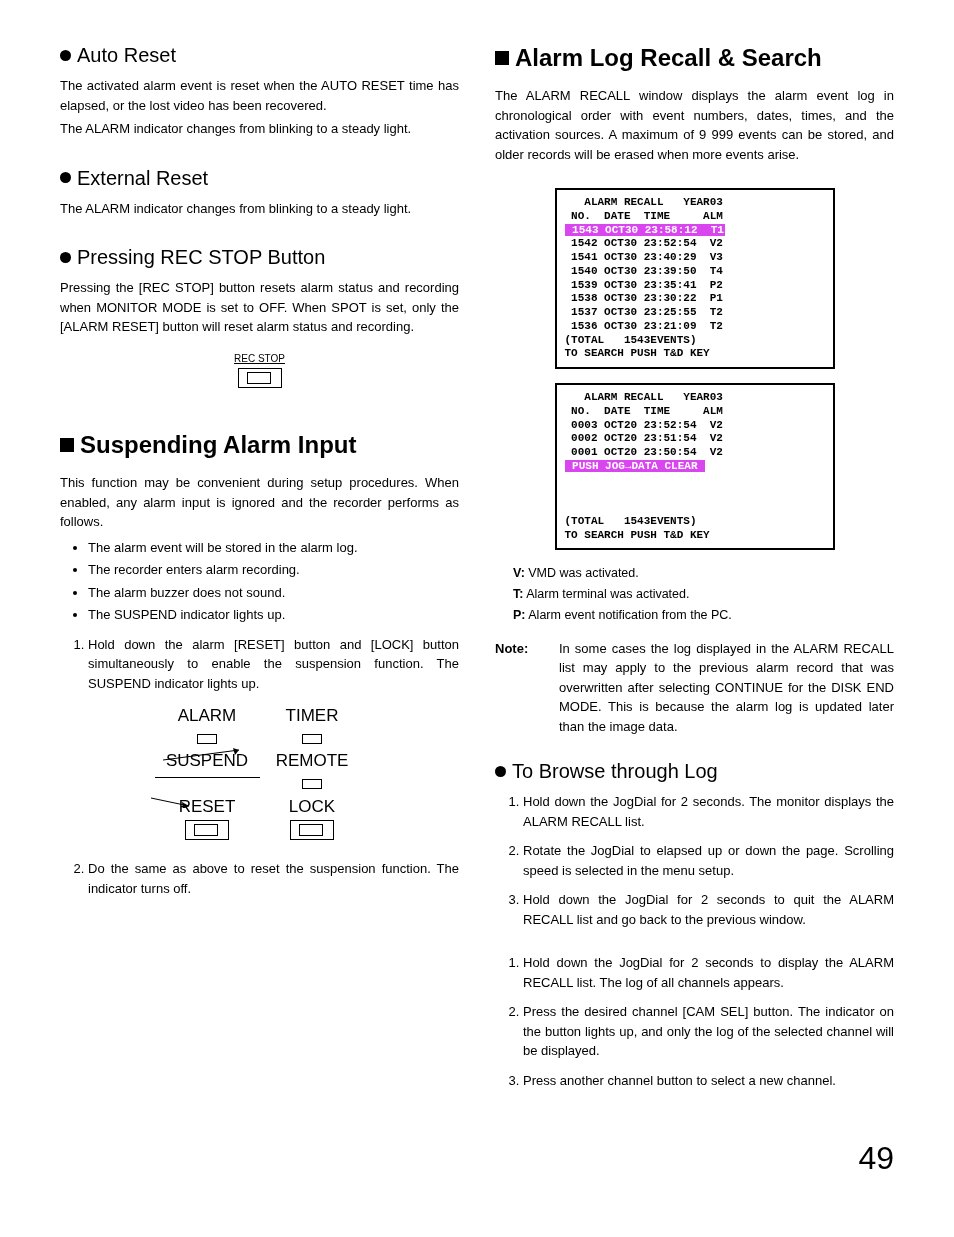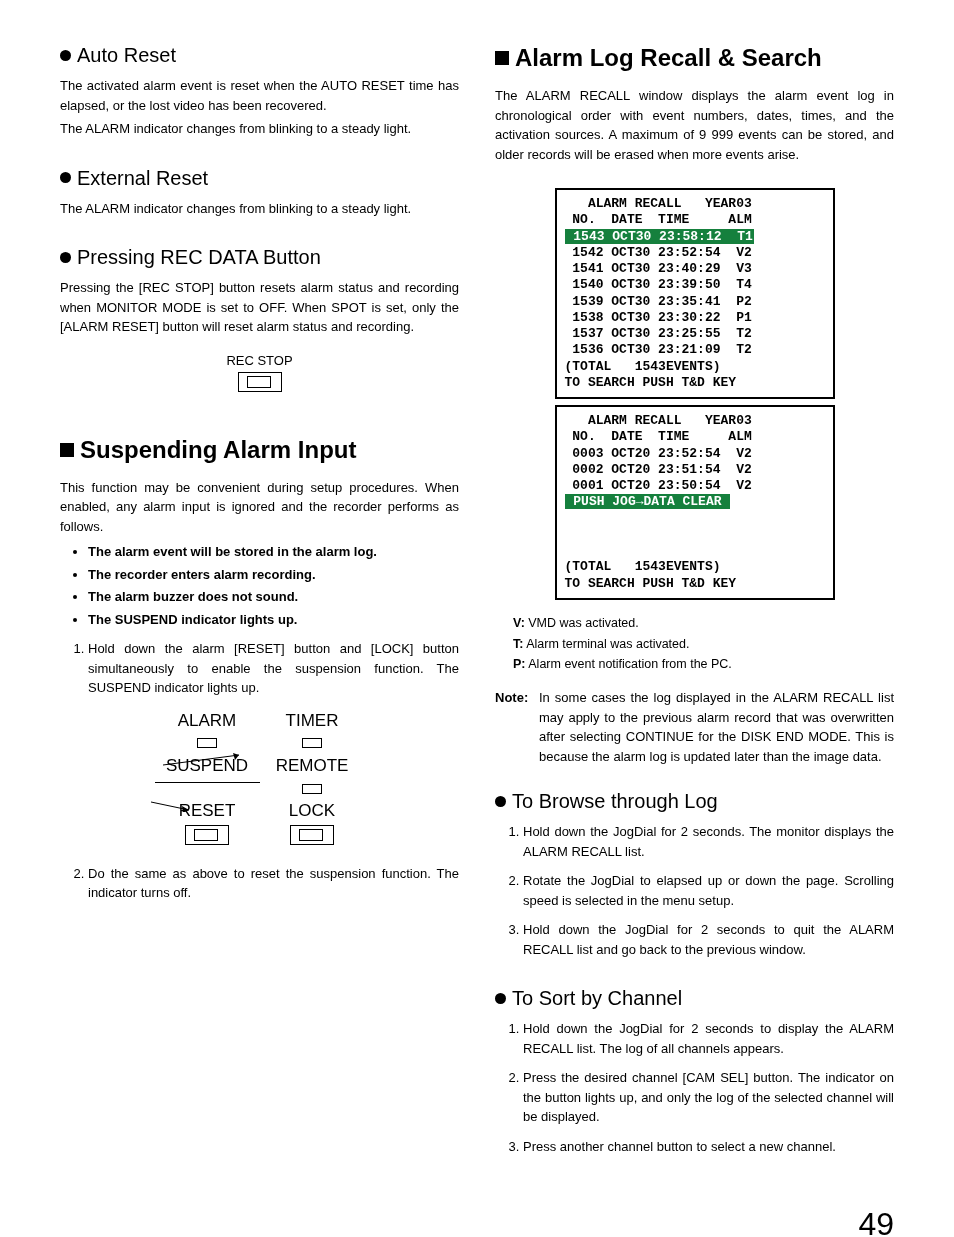--- a/index.html
+++ b/index.html
@@ -46,26 +46,26 @@
     content: "";
     display: inline-block;
     width: 11px;
     height: 11px;
     background: #000;
     border-radius: 50%;
     margin-right: 6px;
   }
   p { margin: 0 0 4px 0; text-align: justify; }
   .section { margin-bottom: 24px; }
-  ul.dots { margin: 6px 0 10px 0; padding-left: 28px; font-weight: bold; }
+  ul.dots { margin: 6px 0 10px 0; padding-left: 28px; }
   ul.dots li { margin-bottom: 3px; list-style: disc; }
   ol.nums { margin: 6px 0 10px 0; padding-left: 28px; }
   ol.nums li { margin-bottom: 10px; text-align: justify; }
   .fig { text-align: center; margin: 14px auto; }
-  .recstop-label { font-size: 13px; margin-bottom: 2px; }
+  .recstop-label { font-size: 10px; text-decoration: underline; margin-bottom: 2px; }
   .btn-box {
     display: inline-block;
     width: 42px; height: 18px;
     border: 1px solid #000;
     position: relative;
   }
   .btn-box::after {
     content: "";
     position: absolute;
     left: 8px; top: 3px;
@@ -85,41 +85,41 @@
     display: inline-block;
     width: 18px; height: 8px;
     border: 1px solid #000;
   }
   .hline { border-top: 1px solid #000; margin: 2px 0; }
   .arrow-svg { display: block; margin: 0 auto; }
   .screen-box {
     border: 2px solid #000;
     width: 280px;
     padding: 6px 8px;
-    margin: 0 auto 6px auto;
+    margin: 0 auto 14px auto;
     font-family: "Courier New", monospace;
-    font-size: 13px;
+    font-size: 11px;
     line-height: 1.25;
     font-weight: bold;
     white-space: pre;
     box-sizing: border-box;
   }
   .inv {
-    background: #15803d;
+    background: #d946ef;
     color: #fff;
     padding: 0 1px;
   }
   .legend { margin: 14px 0 14px 18px; font-size: 12.5px; }
   .legend div { margin-bottom: 2px; }
   .page-num {
     text-align: right;
     font-size: 32px;
     margin-top: 20px;
   }
-  .note-block { display: flex; }
+  .note-block { display: flex; gap: 20px; }
   .note-label { flex: 0 0 44px; font-weight: bold; }
   .note-body { flex: 1; text-align: justify; }
 </style>
 </head>
 <body>
 
 <div class="columns">
 
   <div class="col">
 
@@ -128,21 +128,21 @@
       <p>The activated alarm event is reset when the AUTO RESET time has elapsed, or the lost video has been recovered.</p>
       <p>The ALARM indicator changes from blinking to a steady light.</p>
     </div>
 
     <div class="section">
       <h3 class="bullet-head">External Reset</h3>
       <p>The ALARM indicator changes from blinking to a steady light.</p>
     </div>
 
     <div class="section">
-      <h3 class="bullet-head">Pressing REC DATA Button</h3>
+      <h3 class="bullet-head">Pressing REC STOP Button</h3>
       <p>Pressing the [REC STOP] button resets alarm status and recording when MONITOR MODE is set to OFF. When SPOT is set, only the [ALARM RESET] button will reset alarm status and recording.</p>
       <div class="fig">
         <div class="recstop-label">REC STOP</div>
         <span class="btn-box"></span>
       </div>
     </div>
 
     <div class="section" style="margin-top:34px;">
       <h2 class="square-head">Suspending Alarm Input</h2>
       <p>This function may be convenient during setup procedures. When enabled, any alarm input is ignored and the recorder performs as follows.</p>
@@ -249,21 +249,20 @@
     <div class="section" style="margin-top:20px;">
       <h3 class="bullet-head">To Browse through Log</h3>
       <ol class="nums">
         <li>Hold down the JogDial for 2 seconds. The monitor displays the ALARM RECALL list.</li>
         <li>Rotate the JogDial to elapsed up or down the page. Scrolling speed is selected in the menu setup.</li>
         <li>Hold down the JogDial for 2 seconds to quit the ALARM RECALL list and go back to the previous window.</li>
       </ol>
     </div>
 
     <div class="section">
-      <h3 class="bullet-head">To Sort by Channel</h3>
       <ol class="nums">
         <li>Hold down the JogDial for 2 seconds to display the ALARM RECALL list. The log of all channels appears.</li>
         <li>Press the desired channel [CAM SEL] button. The indicator on the button lights up, and only the log of the selected channel will be displayed.</li>
         <li>Press another channel button to select a new channel.</li>
       </ol>
     </div>
 
   </div>
 </div>
 

